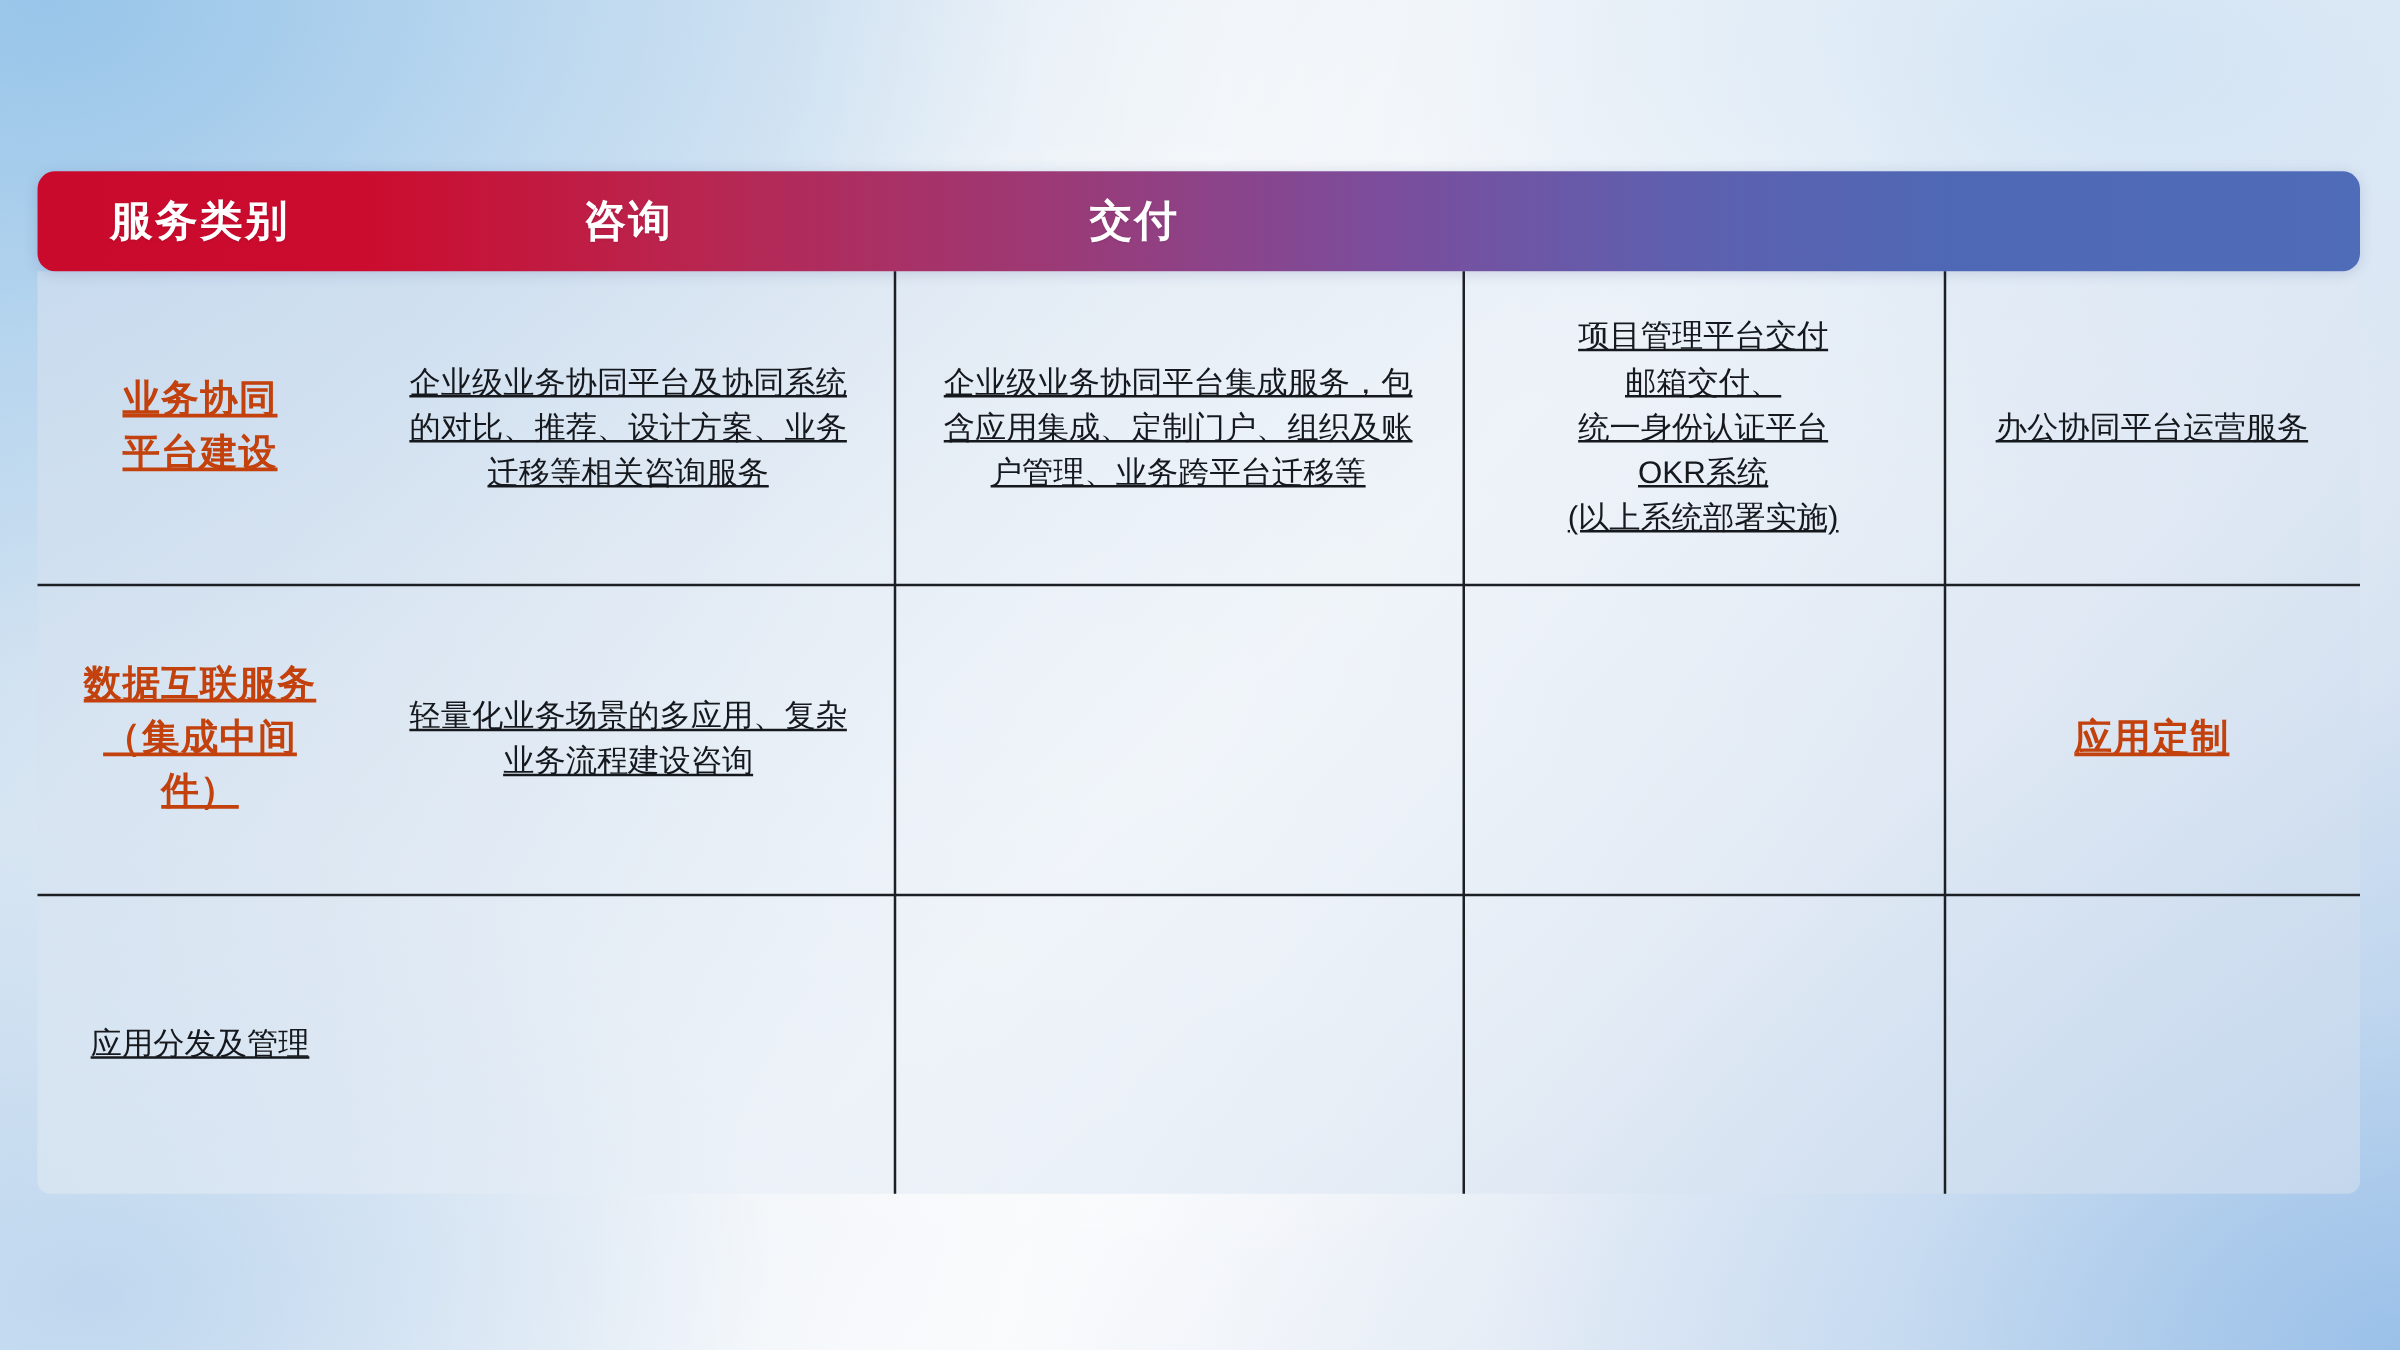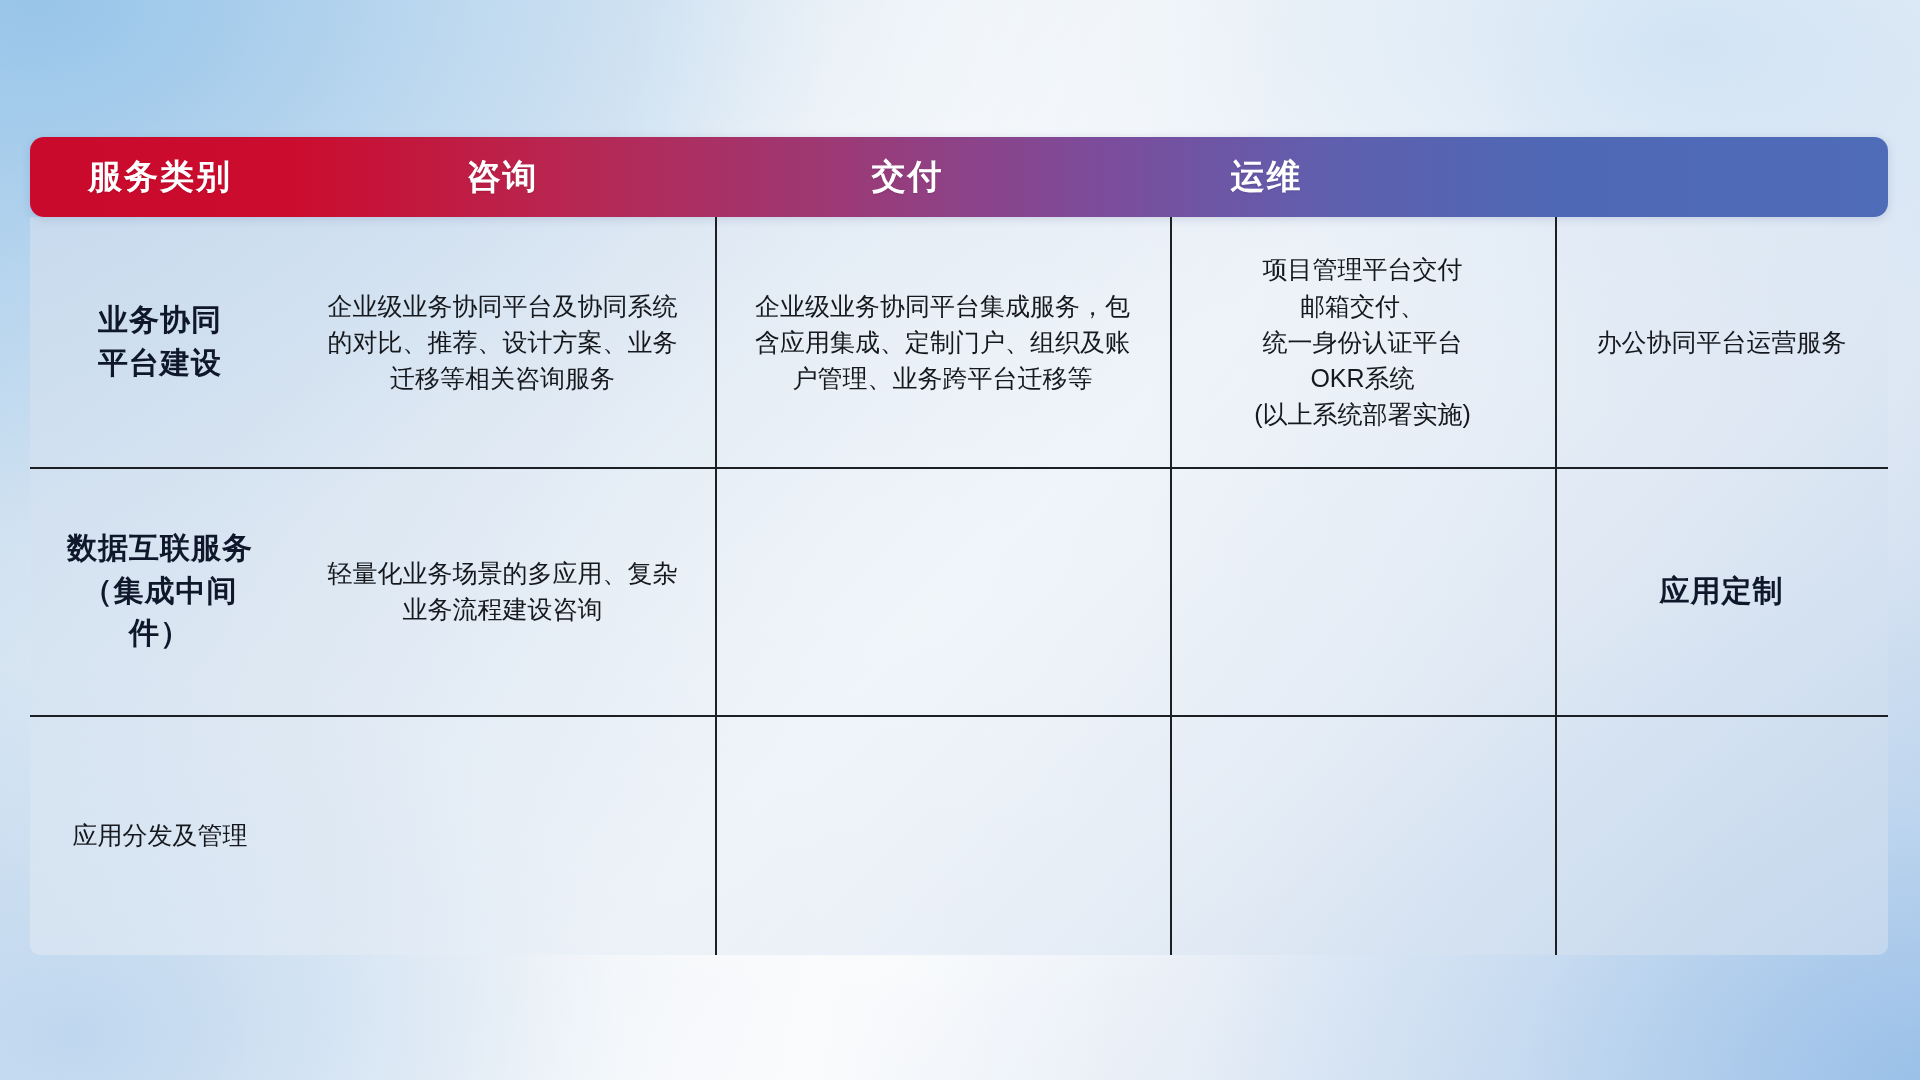--- a/index.html
+++ b/index.html
@@ -87,23 +87,24 @@
     z-index:5;
   }
   .cell{
     display:flex;align-items:center;justify-content:center;
     text-align:center;
     padding:8px 28px;
     box-sizing:border-box;
     font-size:25px;
     line-height:1.45;
     color:#15181d;
+    text-decoration:underline;
   }
   .cell.rowlabel{
-    color:#0f172a;
+    color:#c2410c;
     font-weight:bold;
     font-size:30px;
     line-height:1.42;
     letter-spacing:1px;
   }
   
   .sep-v{position:absolute;width:2px;background:#1c1f24;z-index:6;}
   .sep-h{position:absolute;height:2px;background:#1c1f24;z-index:6;}
 </style>
 </head>
@@ -122,21 +123,20 @@
 <div id="card">
 
   <div id="body-wrap"></div>
 
   <div id="headband"></div>
 
   <div id="headtext">
     <div class="hcell" style="width:260px">服务类别</div>
     <div class="hcell" style="width:425px">咨询</div>
     <div class="hcell" style="width:385px">交付</div>
-    <div class="hcell" style="width:333px">运维</div>
   </div>
 
   <div id="grid">
 
     <div class="cell rowlabel">业务协同<br>平台建设</div>
     <div class="cell">企业级业务协同平台及协同系统的对比、推荐、设计方案、业务迁移等相关咨询服务</div>
     <div class="cell">企业级业务协同平台集成服务，包含应用集成、定制门户、组织及账户管理、业务跨平台迁移等</div>
     <div class="cell">项目管理平台交付<br>邮箱交付、<br>统一身份认证平台<br>OKR系统<br>(以上系统部署实施)</div>
     <div class="cell">办公协同平台运营服务</div>
 

